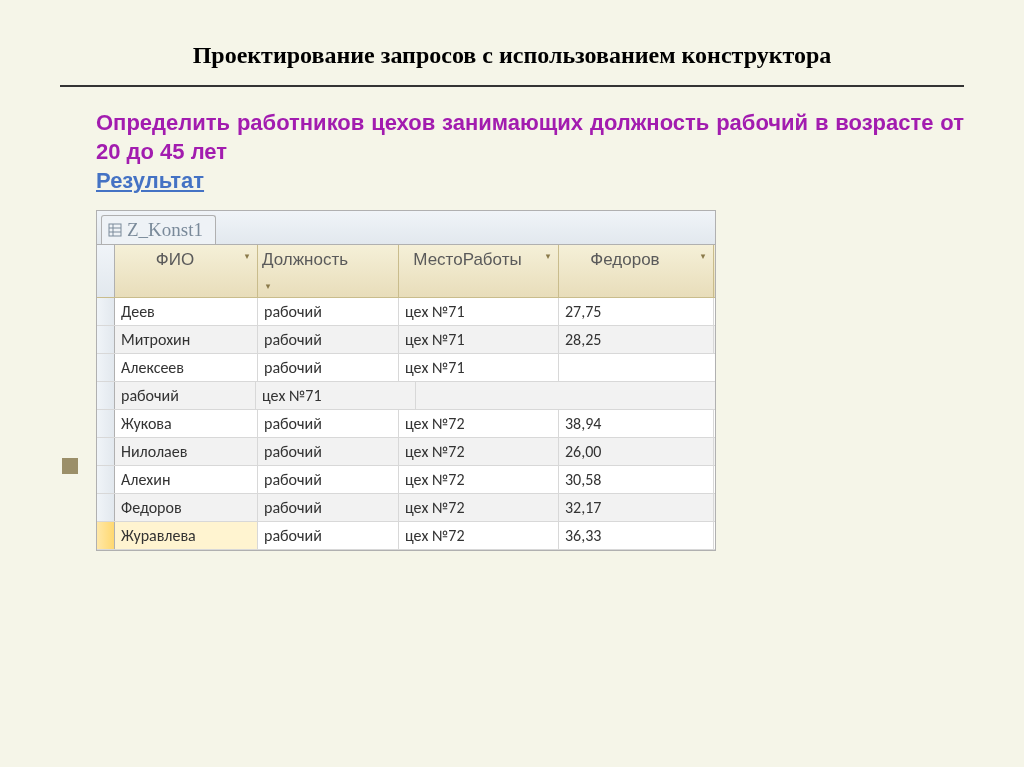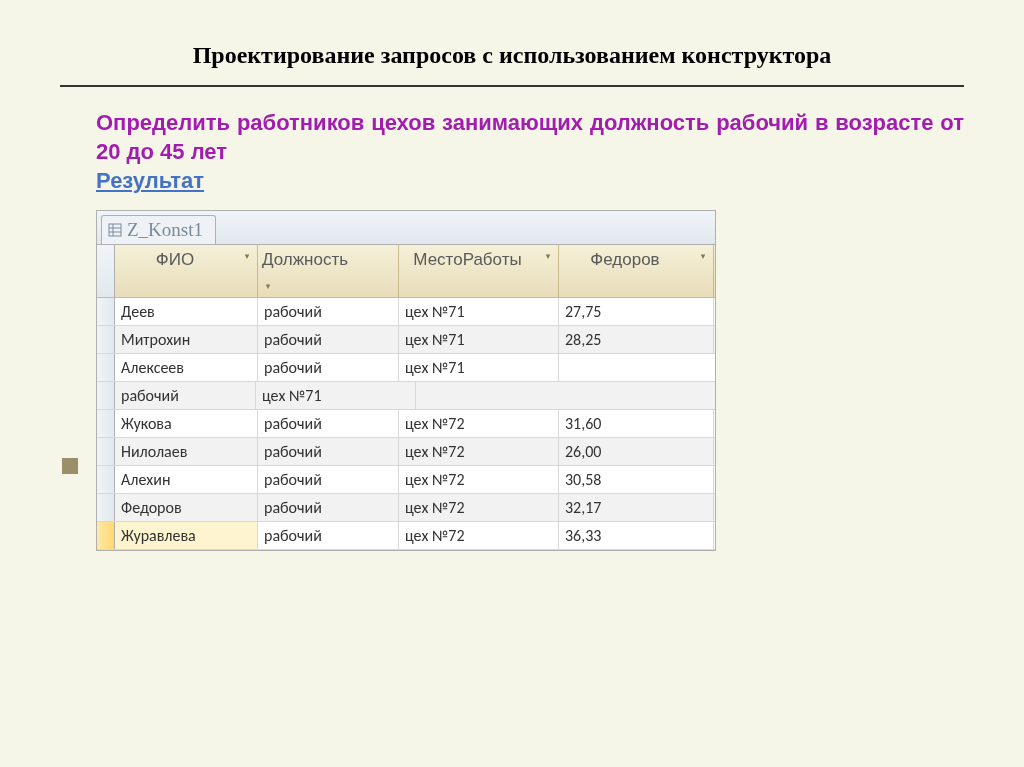--- a/index.html
+++ b/index.html
@@ -227,21 +227,21 @@
             <div class="grid-row alt">
               <div class="row-selector"></div>
               <div class="cell col-pos">рабочий</div>
               <div class="cell col-place">цех №71</div>
             </div>
             <div class="grid-row">
               <div class="row-selector"></div>
               <div class="cell col-fio">Жукова</div>
               <div class="cell col-pos">рабочий</div>
               <div class="cell col-place">цех №72</div>
-              <div class="cell col-age">31,60</div>
+              <div class="cell col-age">38,94</div>
             </div>
             <div class="grid-row alt">
               <div class="row-selector"></div>
               <div class="cell col-fio">Нилолаев</div>
               <div class="cell col-pos">рабочий</div>
               <div class="cell col-place">цех №72</div>
               <div class="cell col-age">26,00</div>
             </div>
             <div class="grid-row">
               <div class="row-selector"></div>

